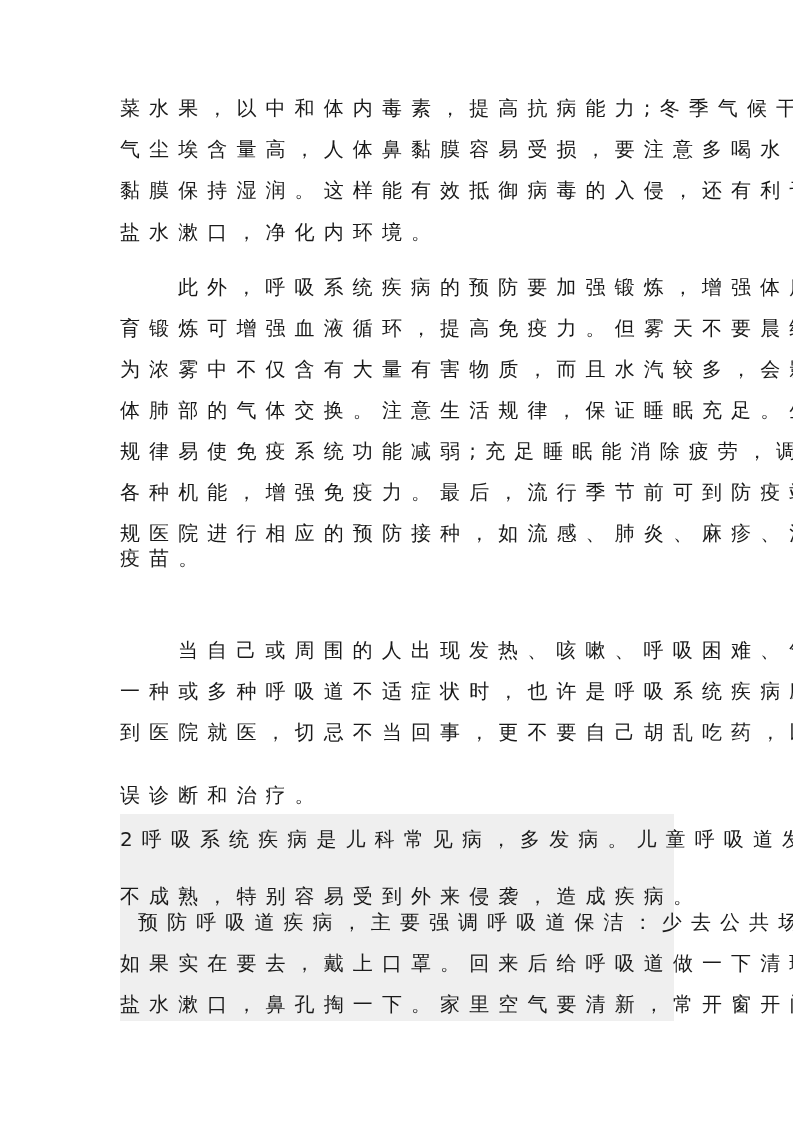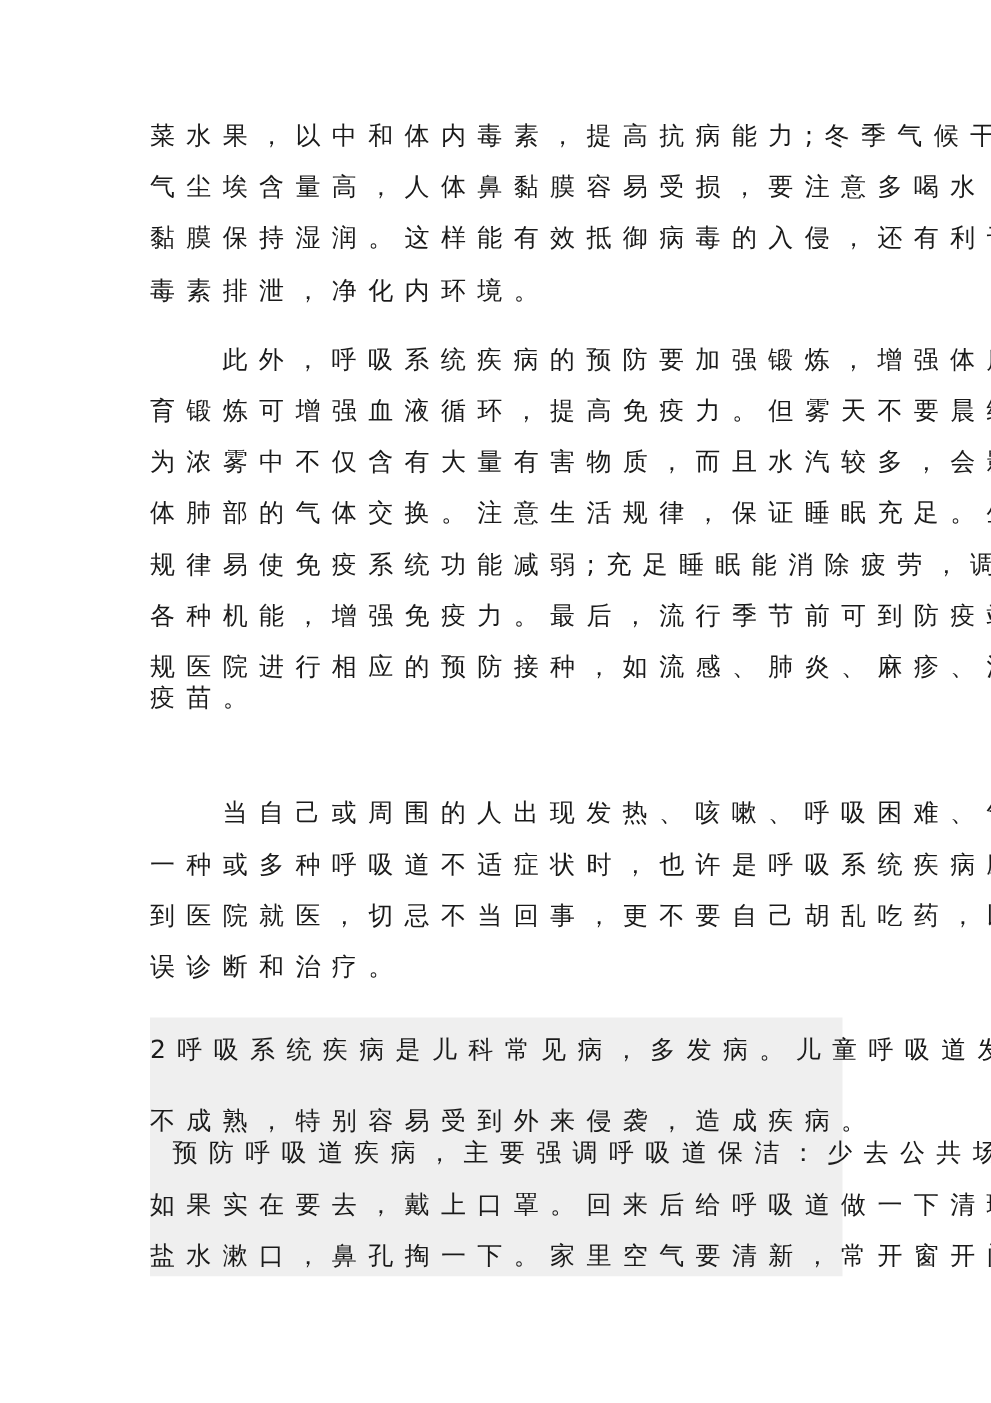--- a/index.html
+++ b/index.html
@@ -43,39 +43,39 @@
 <body>
 
 <div class="gray-box"></div>
 
 <div class="page">
 
   <div>
     <div class="line" style="top:96px;">菜水果，以中和体内毒素，提高抗病能力;冬季气候干燥，空</div>
     <div class="line" style="top:137px;">气尘埃含量高，人体鼻黏膜容易受损，要注意多喝水，让鼻</div>
     <div class="line" style="top:178px;">黏膜保持湿润。这样能有效抵御病毒的入侵，还有利于体内</div>
-    <div class="line" style="top:220px;">毒素排泄，净化内环境。</div>
+    <div class="line" style="top:220px;">盐水漱口，净化内环境。</div>
   </div>
 
   <div>
     <div class="line" style="top:275px; left:58px;">此外，呼吸系统疾病的预防要加强锻炼，增强体质。体</div>
     <div class="line" style="top:316px;">育锻炼可增强血液循环，提高免疫力。但雾天不要晨练，因</div>
     <div class="line" style="top:357px;">为浓雾中不仅含有大量有害物质，而且水汽较多，会影响人</div>
     <div class="line" style="top:398px;">体肺部的气体交换。注意生活规律，保证睡眠充足。生活不</div>
     <div class="line" style="top:439px;">规律易使免疫系统功能减弱;充足睡眠能消除疲劳，调节人体</div>
     <div class="line" style="top:480px;">各种机能，增强免疫力。最后，流行季节前可到防疫站或正</div>
     <div class="line" style="top:521px;">规医院进行相应的预防接种，如流感、肺炎、麻疹、流脑等</div>
     <div class="line" style="top:546px;">疫苗。</div>
   </div>
 
   <div>
     <div class="line" style="top:638px; left:58px;">当自己或周围的人出现发热、咳嗽、呼吸困难、气短等</div>
     <div class="line" style="top:679px;">一种或多种呼吸道不适症状时，也许是呼吸系统疾病应及时</div>
     <div class="line" style="top:720px;">到医院就医，切忌不当回事，更不要自己胡乱吃药，以免延</div>
-    <div class="line" style="top:761px;">误诊断和治疗。</div>
+    <div class="line" style="top:783px;">误诊断和治疗。</div>
   </div>
 
   <div>
     <div class="line" style="top:827px;">2呼吸系统疾病是儿科常见病，多发病。儿童呼吸道发育还</div>
     <div class="line" style="top:884px;">不成熟，特别容易受到外来侵袭，造成疾病。</div>
     <div class="line" style="top:910px; left:18px;">预防呼吸道疾病，主要强调呼吸道保洁：少去公共场所，</div>
     <div class="line" style="top:951px;">如果实在要去，戴上口罩。回来后给呼吸道做一下清理，用</div>
     <div class="line" style="top:992px;">盐水漱口，鼻孔掏一下。家里空气要清新，常开窗开门，始</div>
   </div>
 </div>

